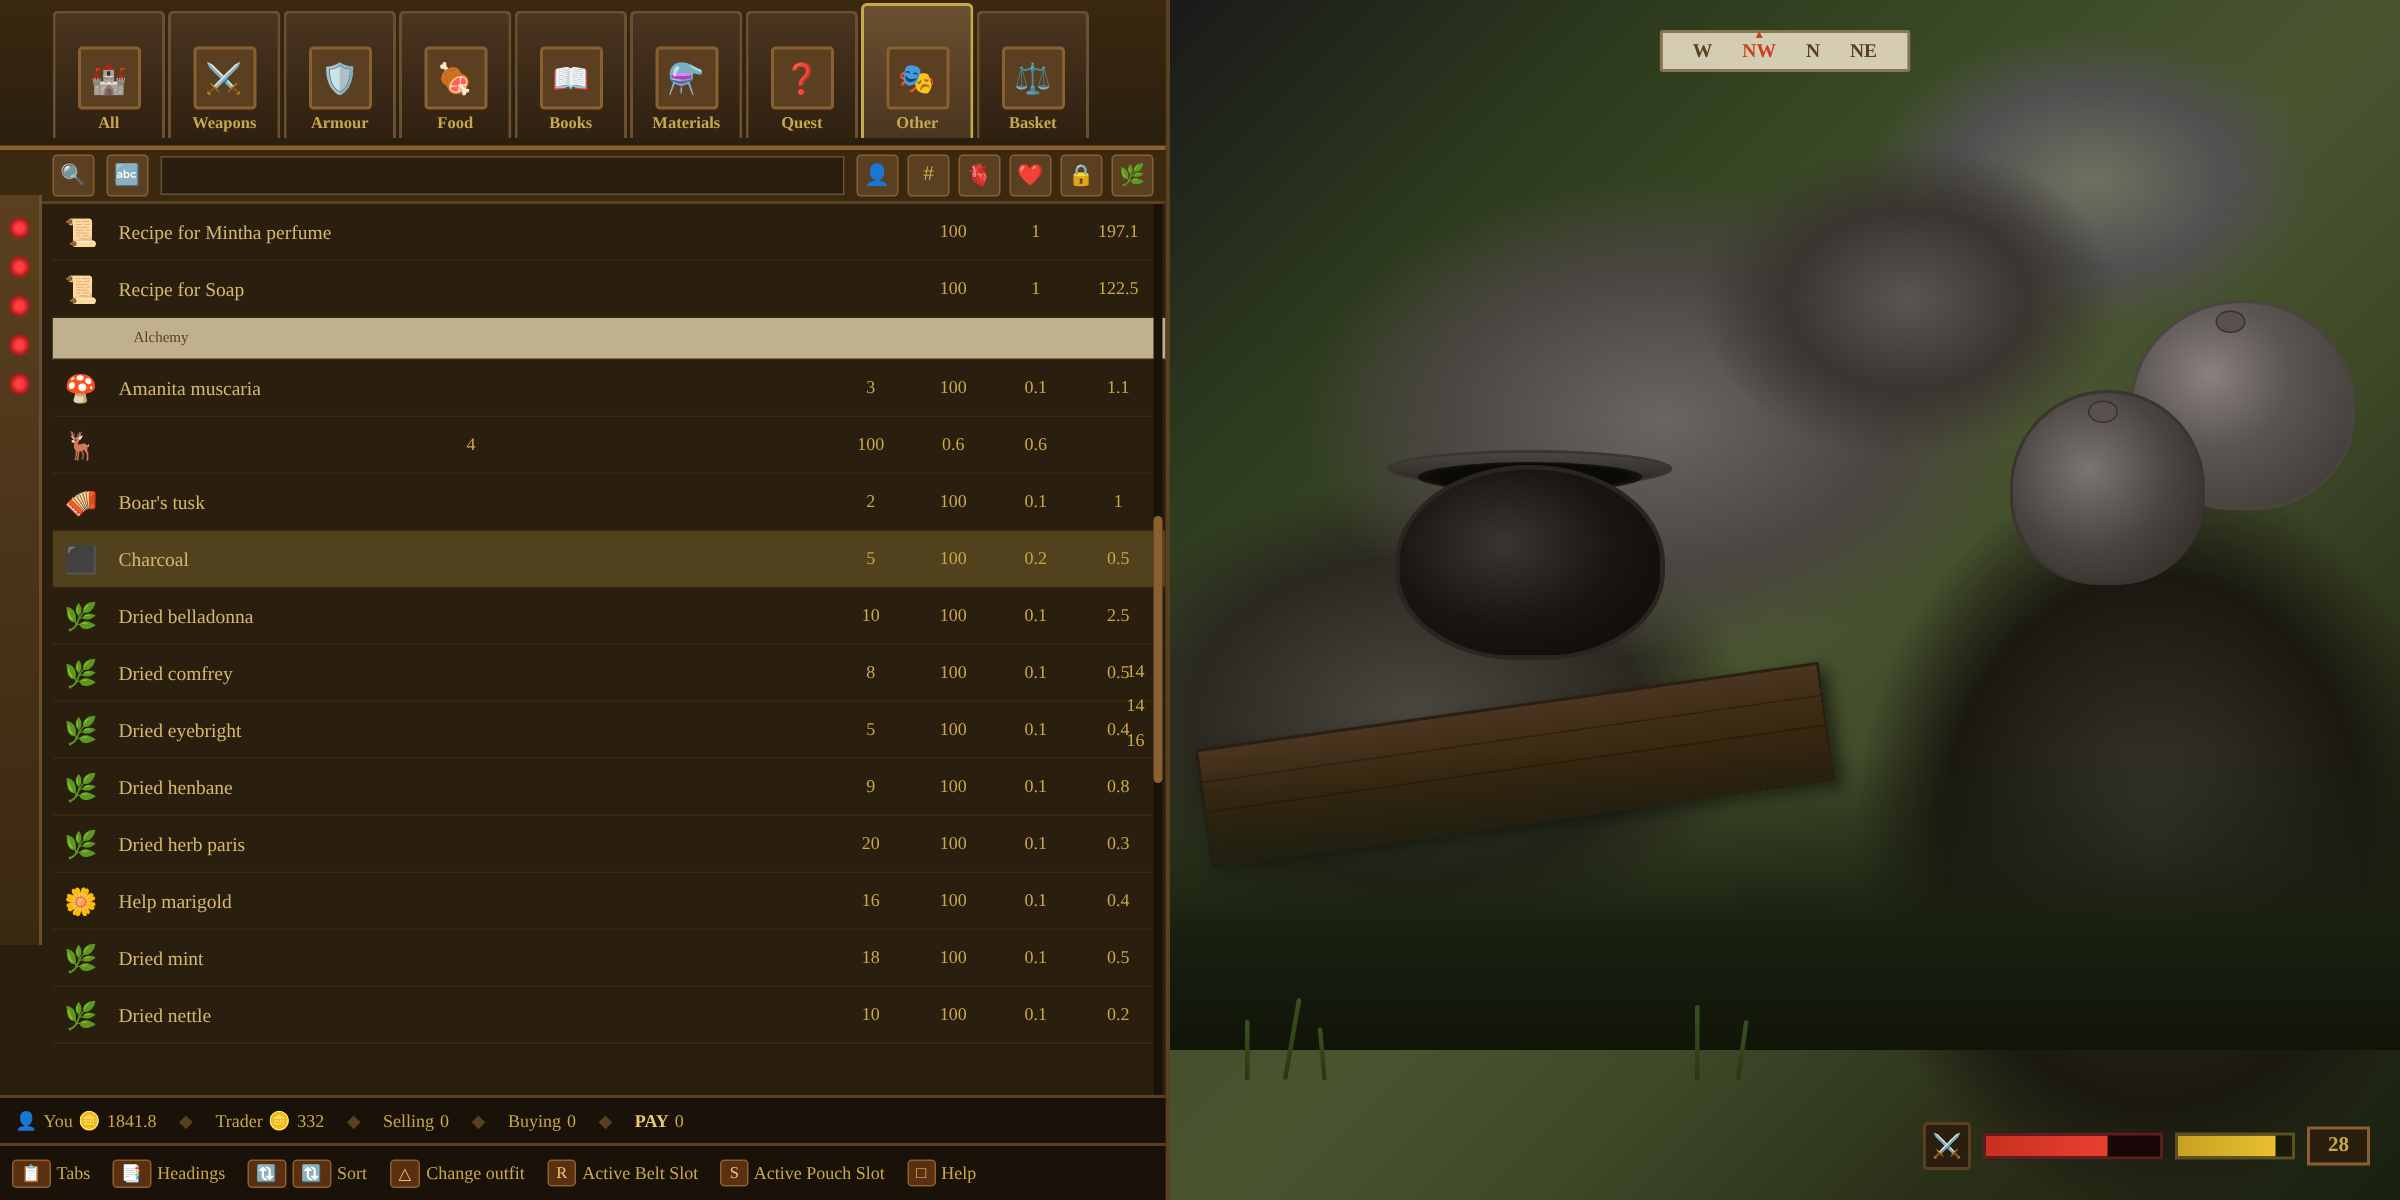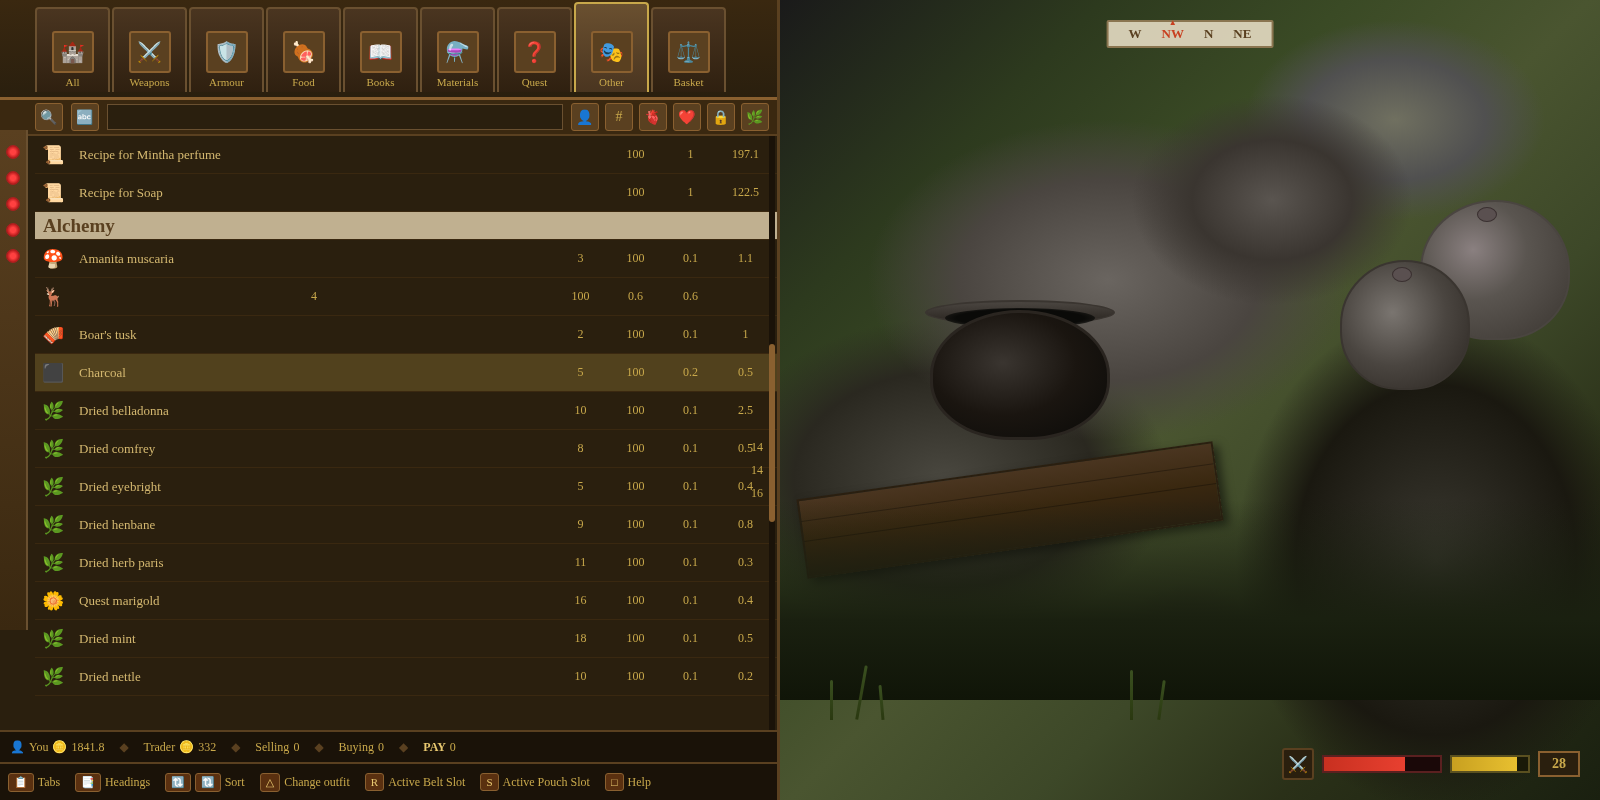--- a/index.html
+++ b/index.html
@@ -83,21 +83,21 @@
       border-radius: 3px;
       display: flex;
       align-items: center;
       justify-content: center;
       font-size: 20px;
       margin-bottom: 3px;
     }
     .cat-tab .tab-label {
       color: #c8a84b;
       font-size: 11px;
-      font-weight: normal;
+      font-weight: bold;
       text-align: center;
     }
     .cat-tab.active {
       background: linear-gradient(180deg, #6a5030 0%, #4a3520 100%);
       border-color: #c8a84b;
       height: 90px;
     }
 
     
     #filter-bar {
@@ -165,24 +165,25 @@
       justify-content: center;
       font-size: 18px;
     }
     .item-name {
       color: #d4b870;
       font-size: 13px;
       padding-left: 4px;
     }
     .category-label {
       color: #5a4020;
-      font-size: 19px;
-      font-weight: bold;
+      font-size: 10px;
+      font-weight: normal;
       padding-left: 4px;
       grid-column: 1 / -1;
+      margin-left: 46px;
     }
     .item-val {
       color: #c8a84b;
       font-size: 12px;
       text-align: center;
     }
 
     
     .scrollbar-track {
       position: absolute;
@@ -664,28 +665,28 @@
           <div class="item-icon">🌿</div>
           <div class="item-name">Dried henbane</div>
           <div class="item-val">9</div>
           <div class="item-val">100</div>
           <div class="item-val">0.1</div>
           <div class="item-val">0.8</div>
         </div>
         <div class="item-row">
           <div class="item-icon">🌿</div>
           <div class="item-name">Dried herb paris</div>
-          <div class="item-val">11</div>
+          <div class="item-val">20</div>
           <div class="item-val">100</div>
           <div class="item-val">0.1</div>
           <div class="item-val">0.3</div>
         </div>
         <div class="item-row">
           <div class="item-icon">🌼</div>
-          <div class="item-name">Quest marigold</div>
+          <div class="item-name">Help marigold</div>
           <div class="item-val">16</div>
           <div class="item-val">100</div>
           <div class="item-val">0.1</div>
           <div class="item-val">0.4</div>
         </div>
         <div class="item-row">
           <div class="item-icon">🌿</div>
           <div class="item-name">Dried mint</div>
           <div class="item-val">18</div>
           <div class="item-val">100</div>

